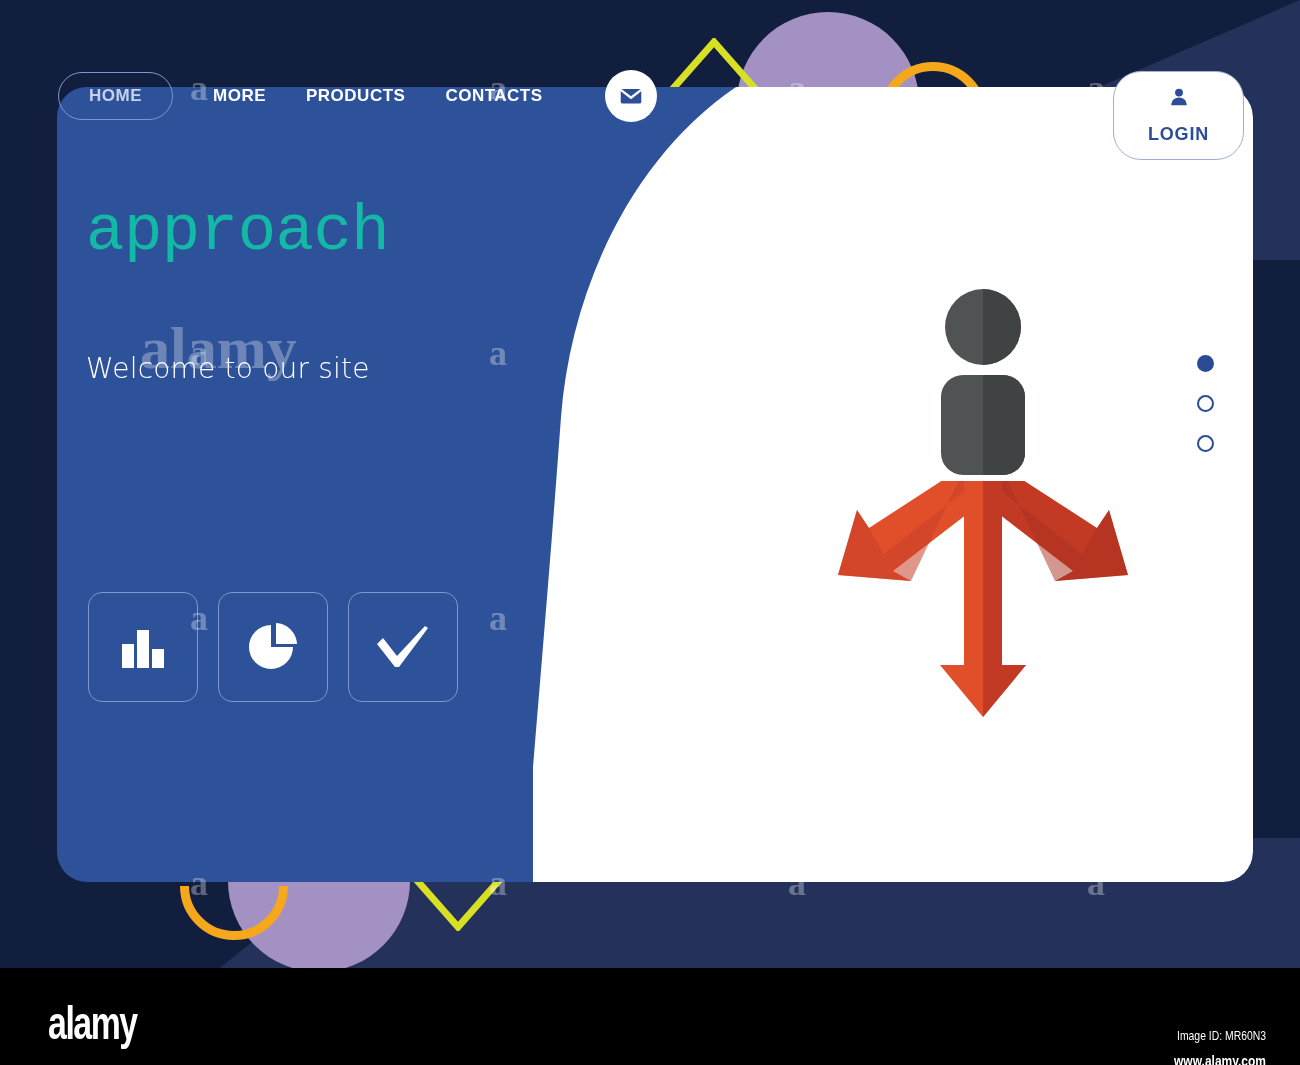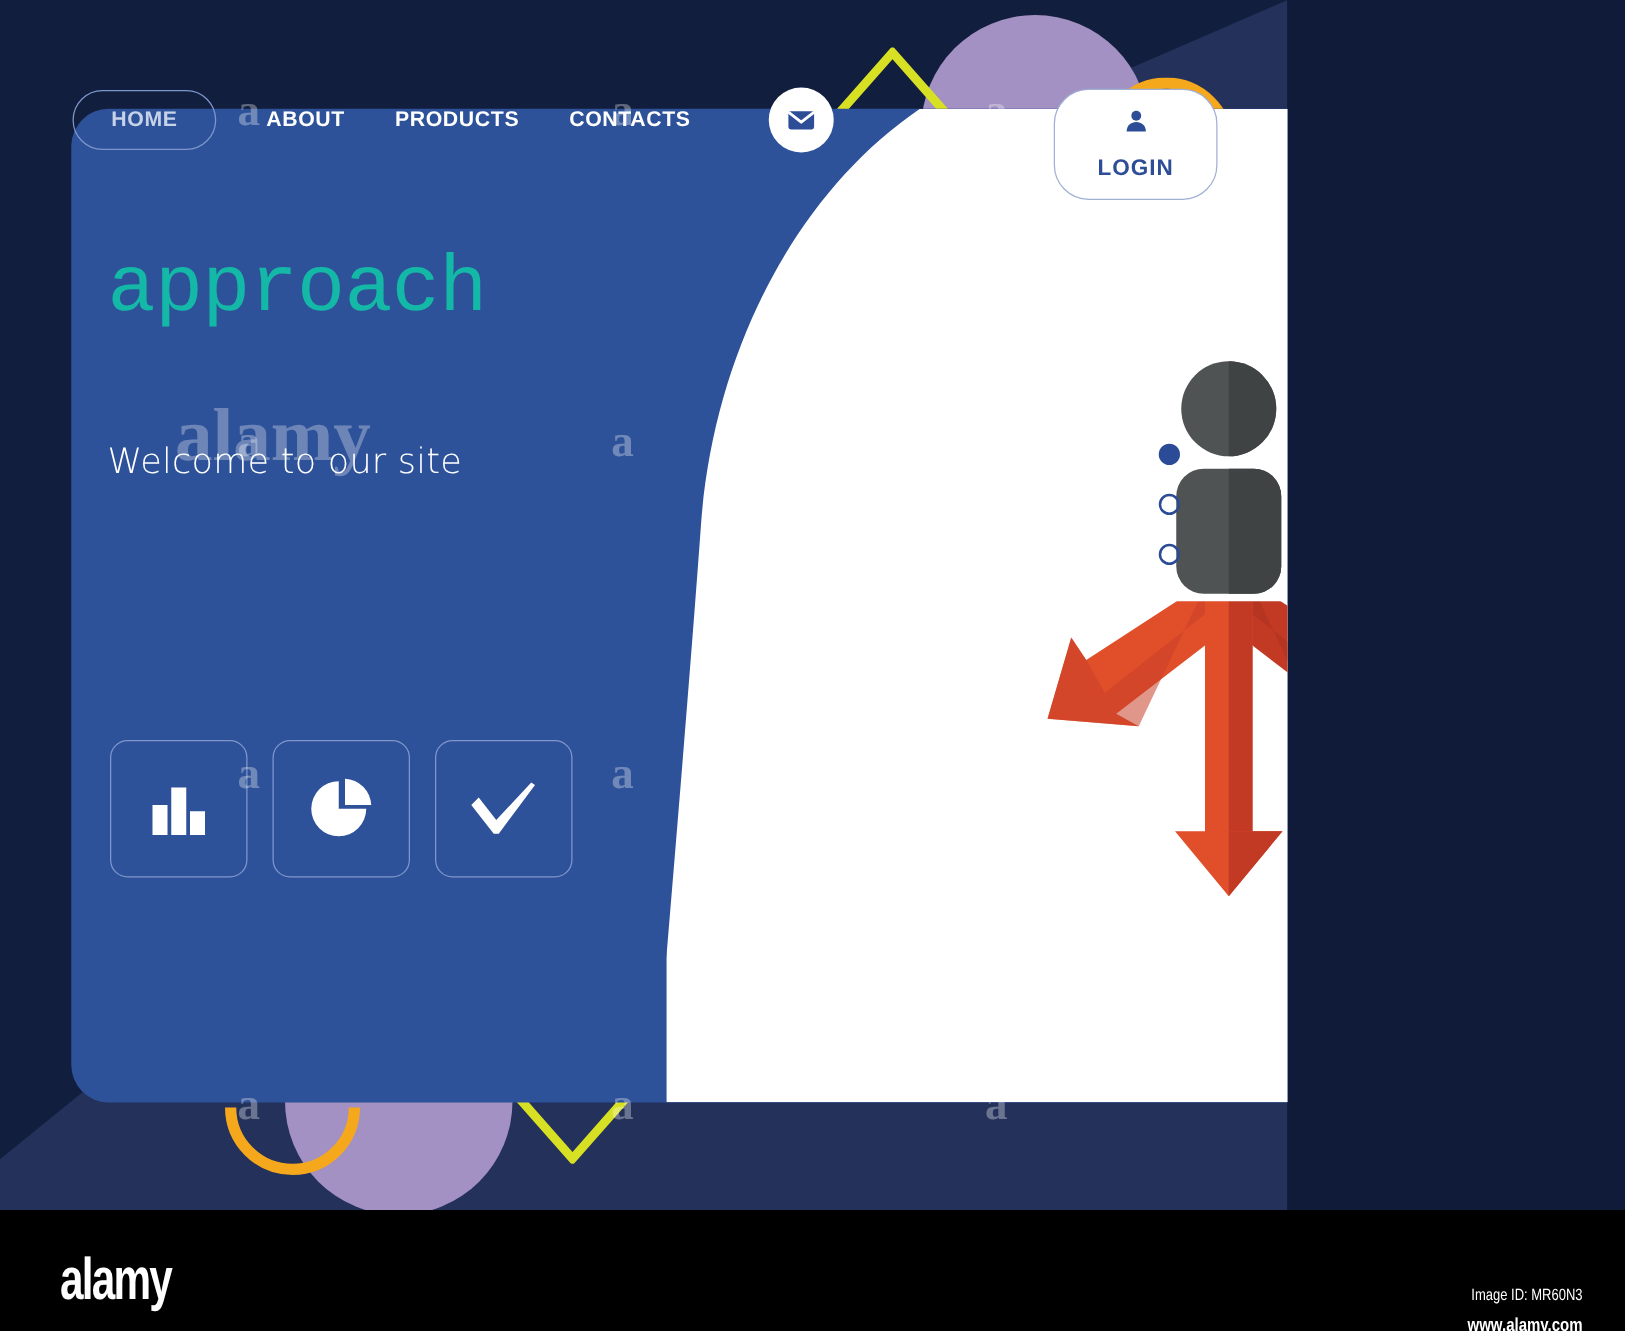--- a/index.html
+++ b/index.html
@@ -10,21 +10,21 @@
     background: #0f1b38;
     font-family: "Liberation Sans", sans-serif;
     overflow: hidden;
     position: relative;
   }
 
   
   .stage {
     position: absolute;
     left: 0; top: 0;
-    width: 1030px;
+    width: 1300px;
     height: 968px;
     background: #121e3e;
     overflow: hidden;
   }
 
   
   .diag-tr {
     position: absolute;
     right: 0; top: 0;
     width: 600px; height: 260px;
@@ -315,21 +315,21 @@
   <svg class="deco chev-bottom" viewBox="0 0 96 58">
     <polyline points="4,4 48,54 92,4" fill="none" stroke="#d8e024" stroke-width="7"></polyline>
   </svg>
 
   <div class="card">
     <div class="white-blob"></div>
   </div>
 
   <div class="nav">
     <div class="nav-home">HOME</div>
-    <div class="nav-link">ABOUT</div>
+    <div class="nav-link">MORE</div>
     <div class="nav-link">PRODUCTS</div>
     <div class="nav-link">CONTACTS</div>
 
     <div class="mail-btn">
       <svg width="26" height="26" viewBox="0 0 24 24">
         <rect x="2.5" y="5.5" width="19" height="13.5" rx="1.8" fill="#2d4e96"></rect>
         <path d="M3.2 6.8 L12 13.6 L20.8 6.8" fill="none" stroke="#ffffff" stroke-width="2.1" stroke-linecap="round" stroke-linejoin="round"></path>
       </svg>
     </div>
   </div>

